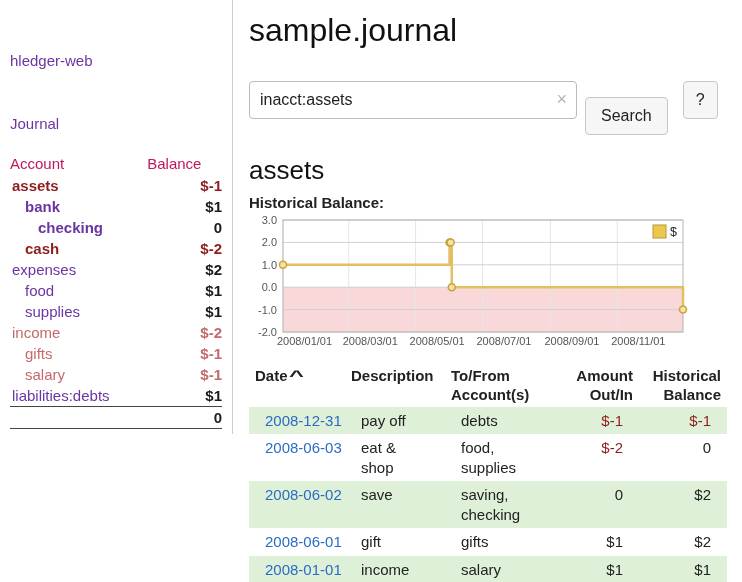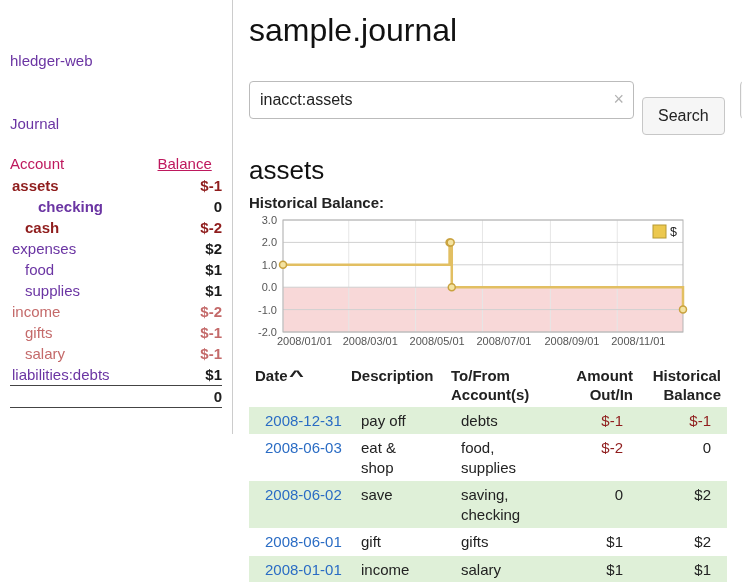--- a/index.html
+++ b/index.html
@@ -5,36 +5,36 @@
   html,body{margin:0;padding:0;}
   body{width:742px;height:582px;display:flex;font-family:"Liberation Sans",sans-serif;background:#fff;color:#222;overflow:hidden;}
   a{text-decoration:none;}
 
   
   .sidebar{flex:0 0 233px;width:233px;border-right:1px solid #ccc;height:434px;padding:12px 10px 0 10px;box-sizing:border-box;}
   .brand{display:block;color:#6b35a3;font-size:15px;margin-top:40px;}
   .journal-link{display:block;color:#6b35a3;font-size:15px;margin-top:46px;}
   .accounts-table{width:100%;border-collapse:collapse;margin-top:20px;font-size:15px;}
   .accounts-table th{font-weight:normal;text-align:left;padding:3px 0;color:#be185d;}
-  .accounts-table th.right{text-align:center;text-decoration:underline;}
+  .accounts-table th.right{text-align:left;}
   .accounts-table td{padding:2px 0;}
   .accounts-table td.bal{text-align:right;font-weight:bold;color:#1a1a1a;}
   .pos{color:#6b35a3;}
   .neg-strong{color:#8f1d1d;}
   .neg-soft{color:#c46a6a;}
   td.bal.neg-strong{color:#8f1d1d;}
   td.bal.neg-soft{color:#c46a6a;}
   .bold{font-weight:bold;}
   .total-row td{border-top:1px solid #444;border-bottom:1px solid #444;font-weight:bold;text-align:right;padding:2px 0;}
 
   
   .main{flex:1;padding:2px 8px 0 16px;box-sizing:border-box;}
   h1{font-size:32px;font-weight:400;margin:10px 0 16px;color:#111;}
   .search-row{display:flex;align-items:center;}
-  .search-box{position:relative;width:385px;}
+  .search-box{position:relative;width:328px;}
   .search-box input{width:100%;height:38px;box-sizing:border-box;border:1px solid #bbb;border-radius:4px;padding:0 30px 0 10px;font-size:16px;color:#222;font-family:inherit;}
   .clear-x{position:absolute;right:10px;top:8px;color:#b3b3b3;font-size:18px;cursor:pointer;}
   .btn{height:38px;padding:0 15px;font-size:16px;font-family:inherit;color:#222;background:#f6f6f6;border:1px solid #c7c7c7;border-radius:4px;cursor:pointer;}
   .btn.search{margin-left:8px;margin-top:32px;}
   .btn.help{margin-left:15px;padding:0 12px;}
   h2{font-size:26px;font-weight:400;margin:20px 0 8px;color:#111;}
   .chart-heading{font-size:15px;font-weight:bold;margin:6px 0 2px;}
   svg.chart{display:block;margin-top:4px;font-family:inherit;}
 
   
@@ -58,20 +58,24 @@
     <thead>
       <tr>
         <th>Account</th>
         <th class="right">Balance</th>
       </tr>
     </thead>
     <tbody>
         <tr>
           <td style="padding-left: 2px;"><a href="#" class="neg-strong bold">assets</a></td>
           <td class="bal neg-strong">$-1</td>
+        </tr>
+        <tr>
+          <td style="padding-left: 15px;"><a href="#" class="pos bold">bank</a></td>
+          <td class="bal">$1</td>
         </tr>
         <tr>
           <td style="padding-left: 28px;"><a href="#" class="pos bold">checking</a></td>
           <td class="bal">0</td>
         </tr>
         <tr>
           <td style="padding-left: 15px; margin-top: 20px;"><a href="#" class="neg-strong bold">cash</a></td>
           <td class="bal neg-strong">$-2</td>
         </tr>
         <tr>

